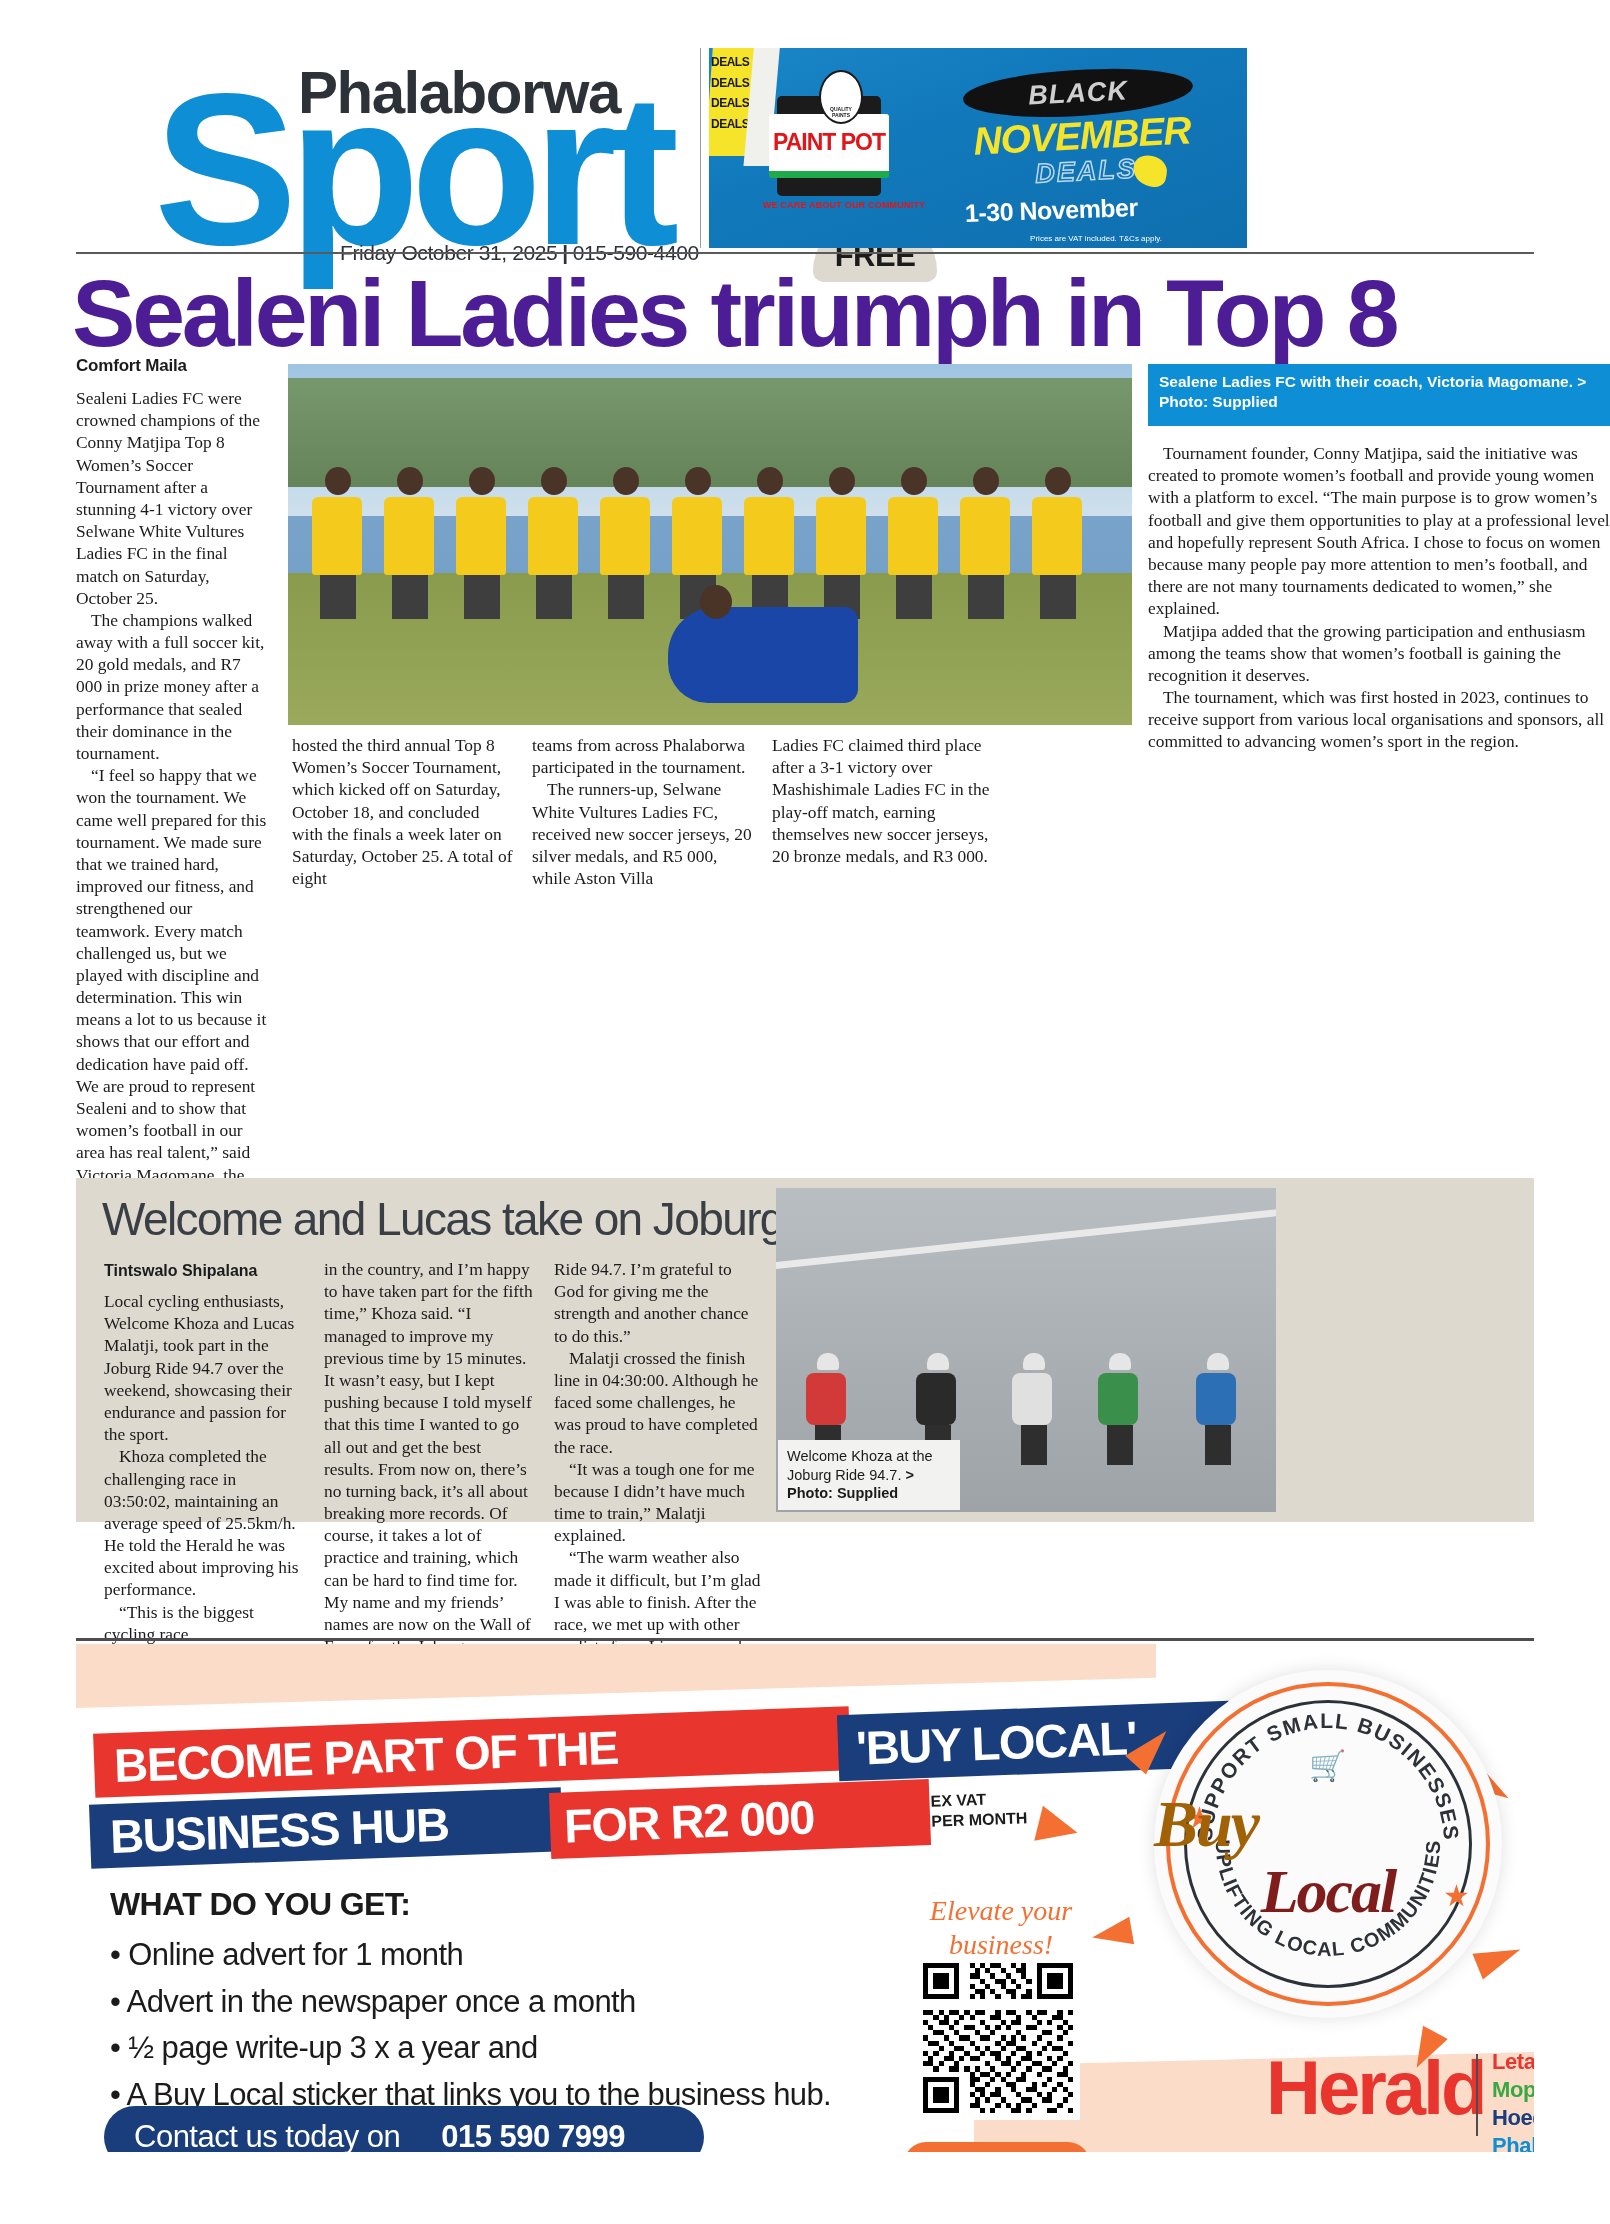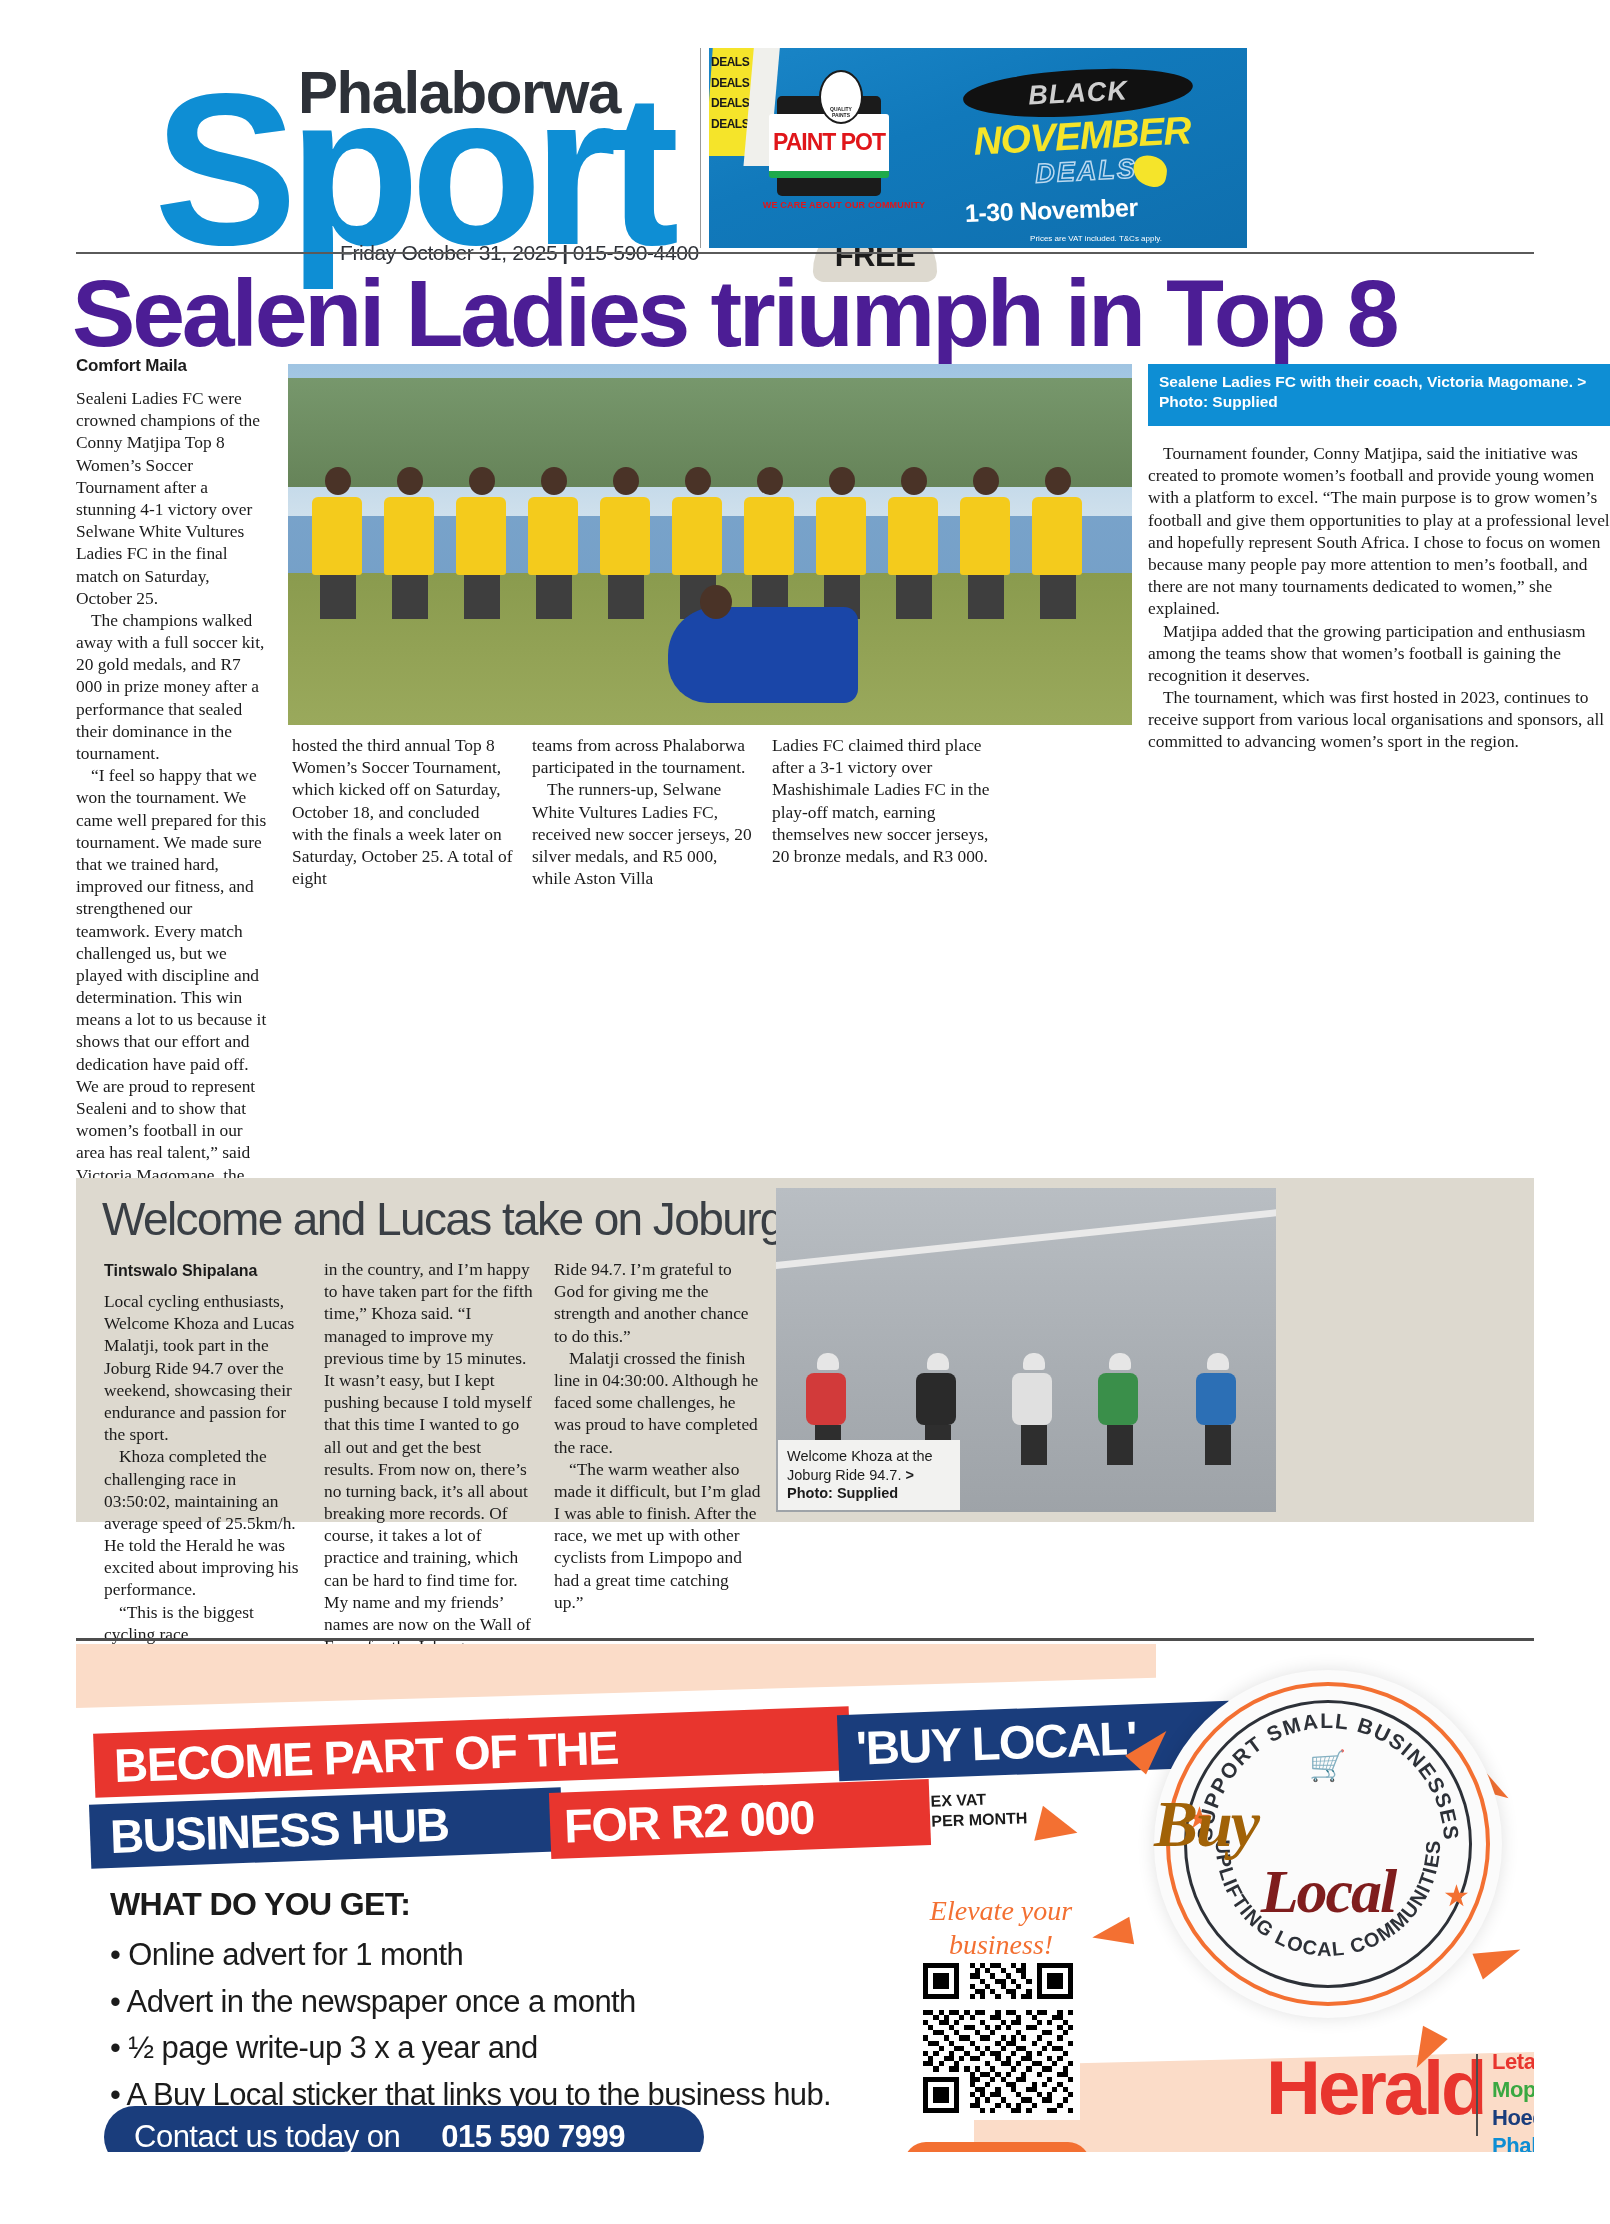--- a/index.html
+++ b/index.html
@@ -470,20 +470,21 @@
       <p class="first">Local cycling enthusiasts, Welcome Khoza and Lucas Malatji, took part in the Joburg Ride 94.7 over the weekend, showcasing their endurance and passion for the sport.</p>
       <p>Khoza completed the challenging race in 03:50:02, maintaining an average speed of 25.5km/h. He told the Herald he was excited about improving his performance.</p>
       <p>“This is the biggest cycling race</p>
     </div>
     <div class="cyc-c2 col-text">
       <p class="first">in the country, and I’m happy to have taken part for the fifth time,” Khoza said. “I managed to improve my previous time by 15 minutes. It wasn’t easy, but I kept pushing because I told myself that this time I wanted to go all out and get the best results. From now on, there’s no turning back, it’s all about breaking more records. Of course, it takes a lot of practice and training, which can be hard to find time for. My name and my friends’ names are now on the Wall of Fame for the Joburg</p>
     </div>
     <div class="cyc-c3 col-text">
       <p class="first">Ride 94.7. I’m grateful to God for giving me the strength and another chance to do this.”</p>
       <p>Malatji crossed the finish line in 04:30:00. Although he faced some challenges, he was proud to have completed the race.</p>
+      <p>“It was a tough one for me because I didn’t have much time to train,” Malatji explained.</p>
       <p>“The warm weather also made it difficult, but I’m glad I was able to finish. After the race, we met up with other cyclists from Limpopo and had a great time catching up.”</p>
     </div>
 
     <div class="cyc-photo">
       <div class="cyc-road"></div>
       <div class="cyc-line"></div>
       <div class="cyclist" style="left:30px;">
           <div class="ch"></div>
           <div class="cb" style="background:#d23a3a;"></div>
           <div class="cl"></div>

